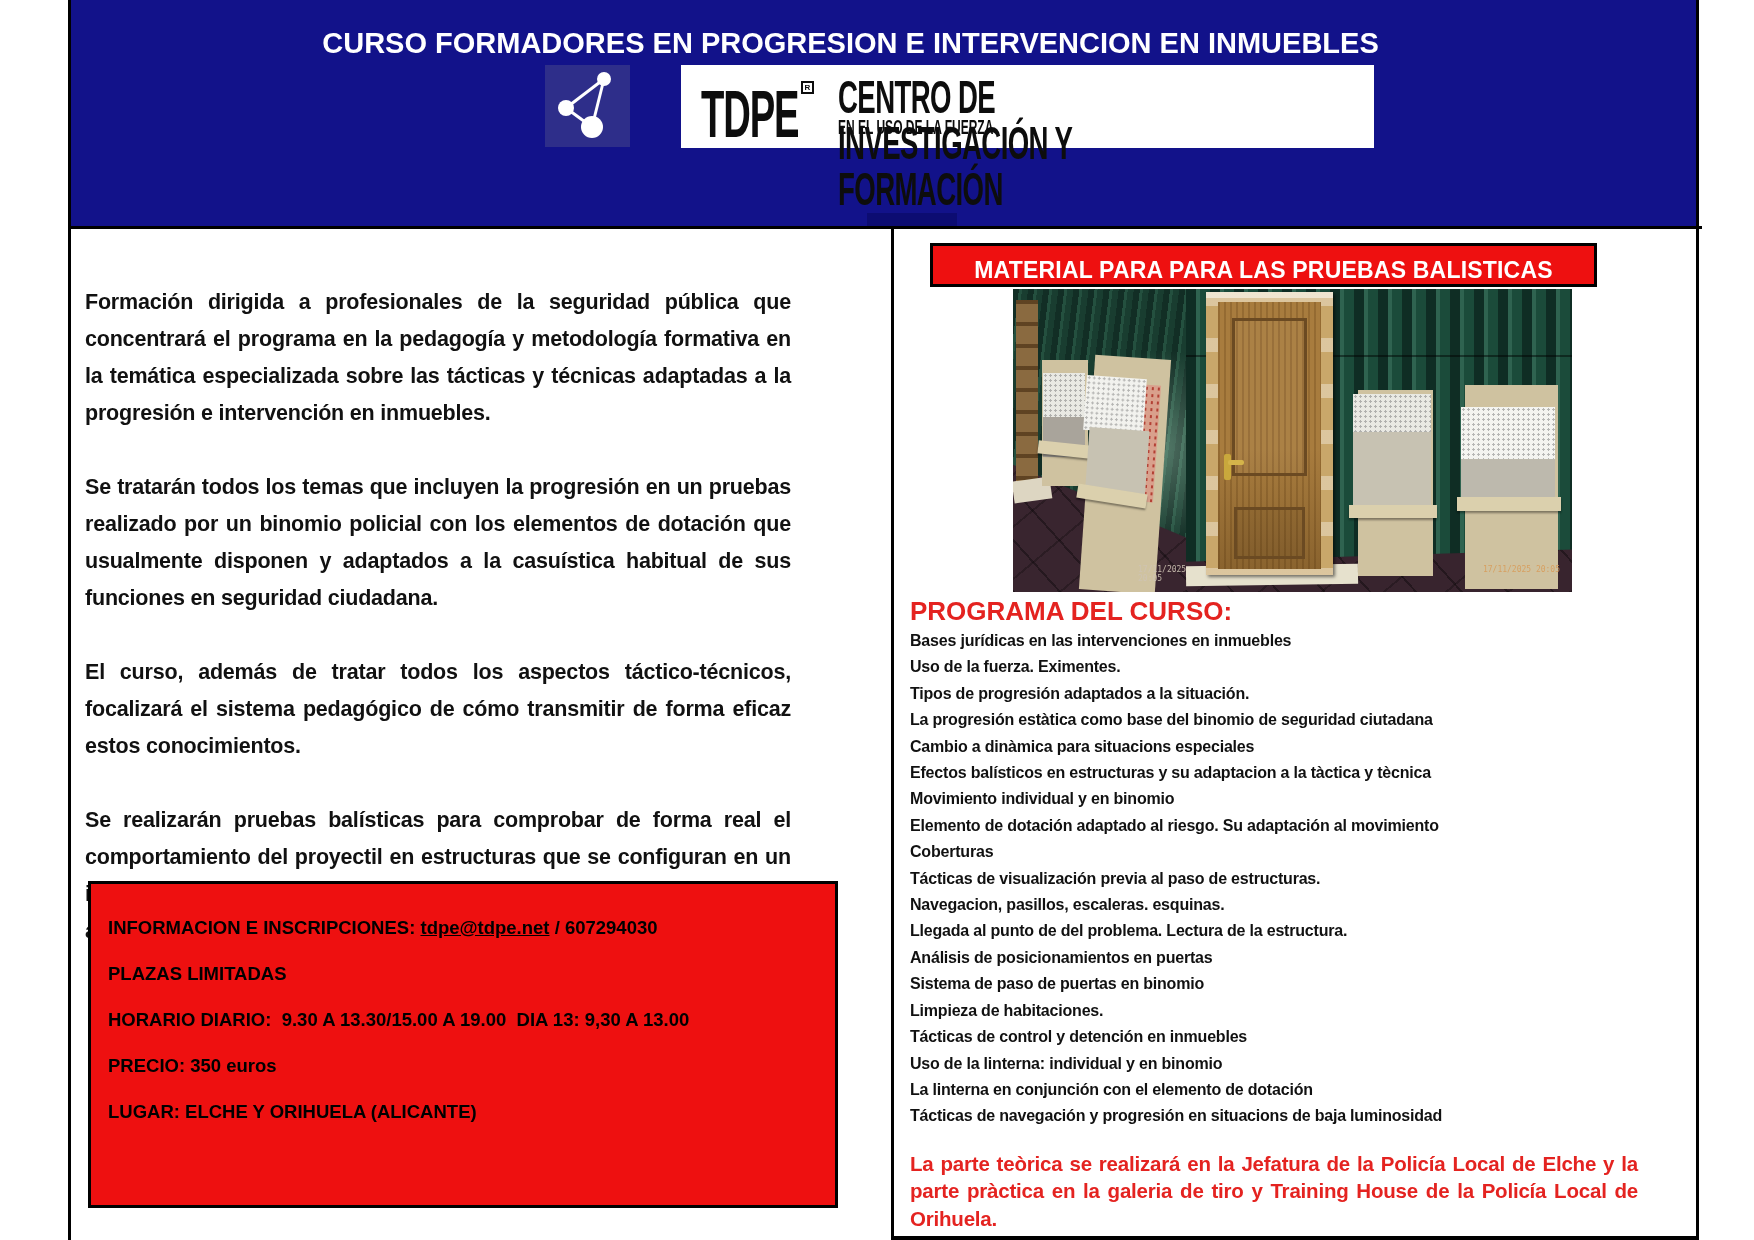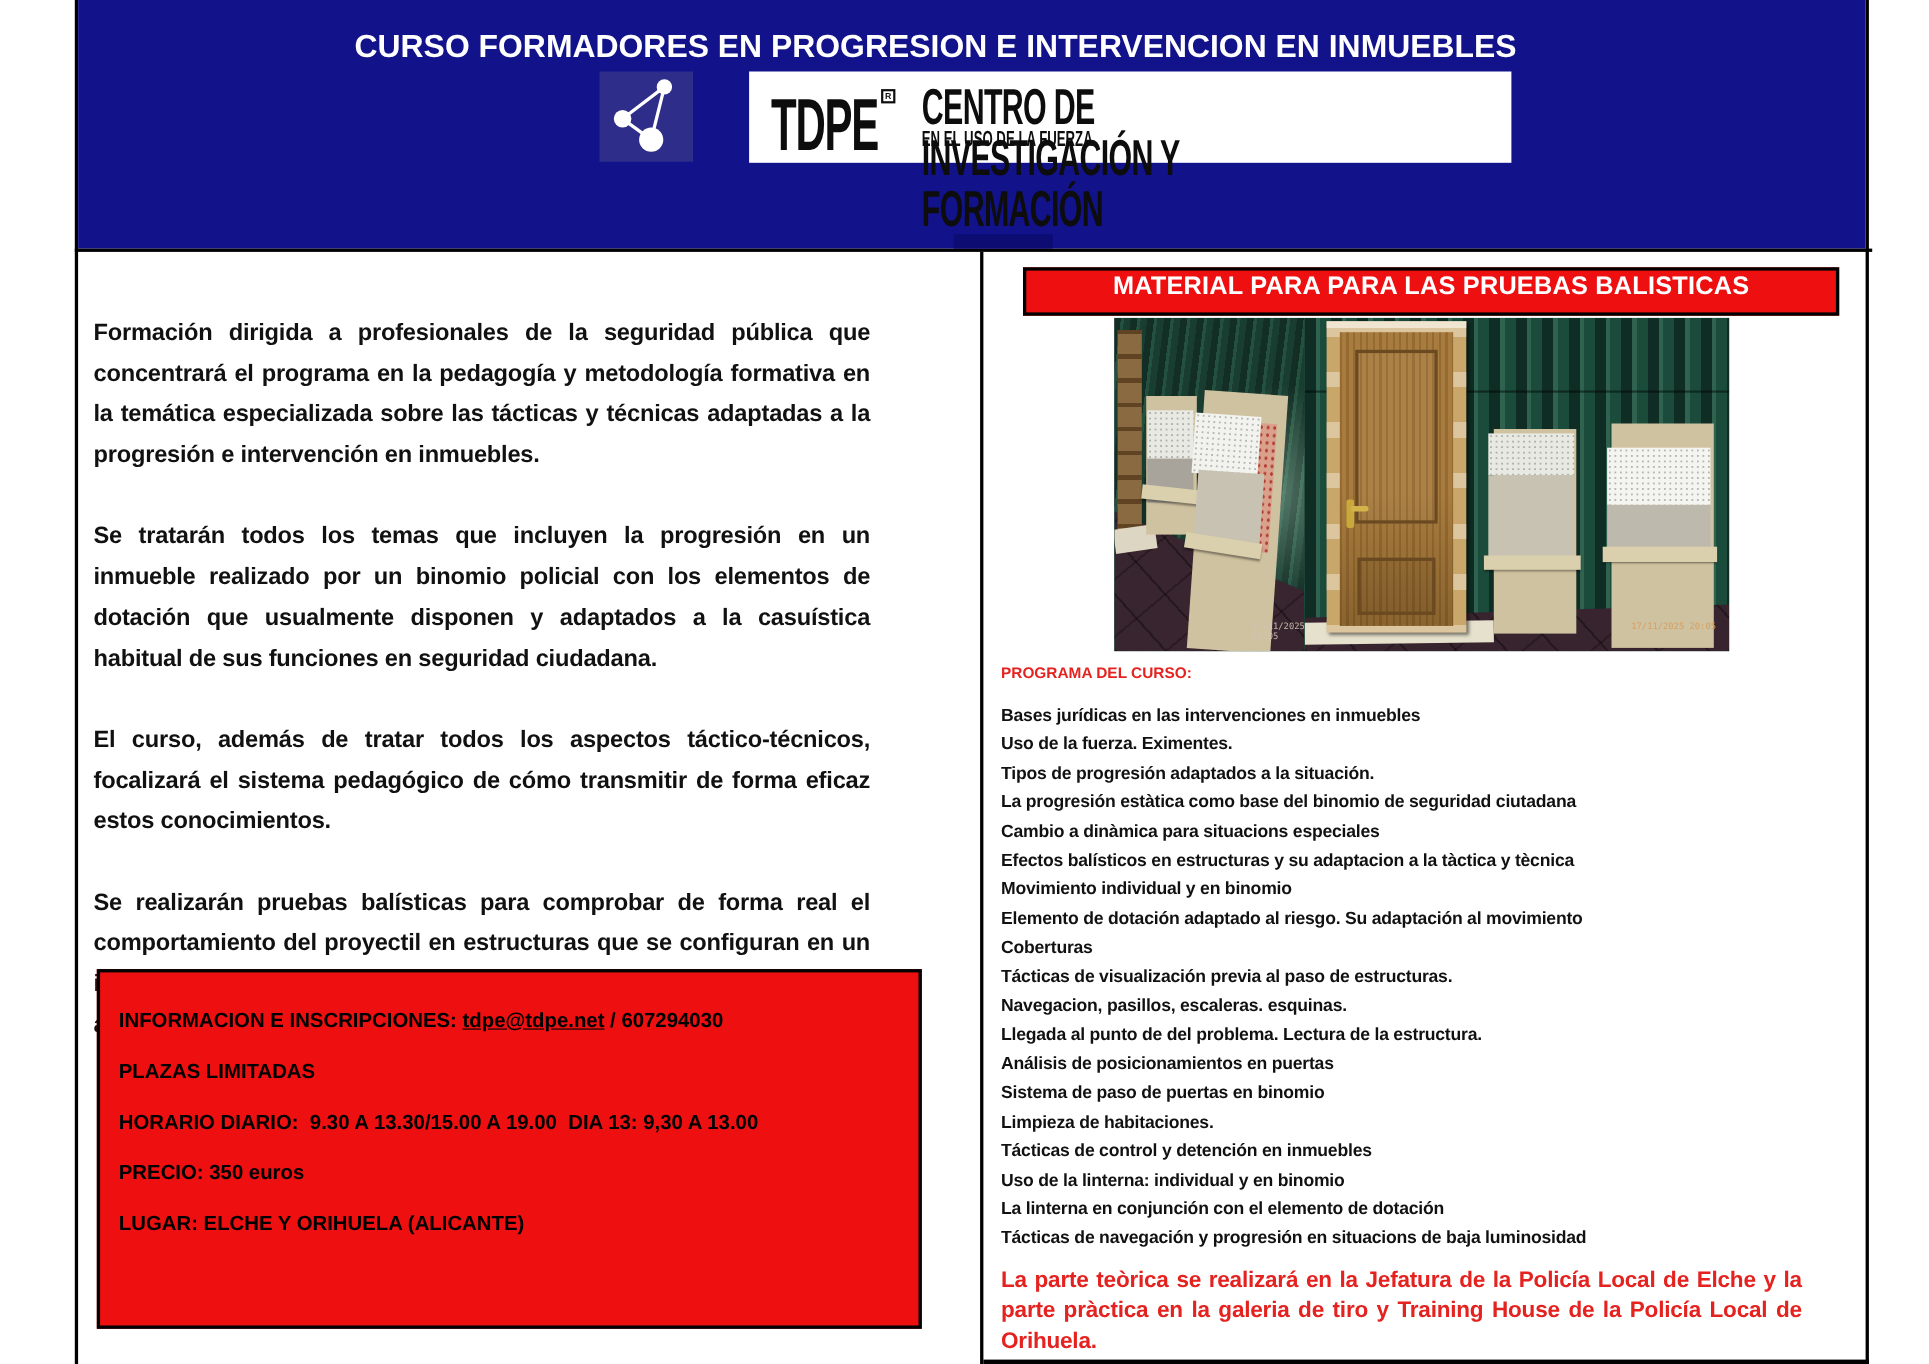--- a/index.html
+++ b/index.html
@@ -32,26 +32,26 @@
   .intro{position:absolute;left:85px;top:284px;width:706px;}
   .intro-para{font-size:21.5px;font-weight:bold;color:var(--ink,#111);line-height:37px;
     text-align:justify;letter-spacing:-0.2px;margin:0 0 37px 0;}
   .info-box{position:absolute;left:88px;top:881px;width:750px;height:327px;
     background:var(--accent-red,#ee1010);border:3px solid #000;padding:33px 14px 0 17px;
     color:#000000;font-weight:bold;font-size:18.5px;}
   .info-row{white-space:pre-wrap;margin-bottom:24px;line-height:22px;}
   .email{text-decoration:underline;}
 
   
-  .banner{position:absolute;left:930px;top:243px;width:742px;height:44px;
-    background:var(--accent-red,#ee1010);border:3px solid #000;display:flex;align-items:flex-start;justify-content:center;}
+  .banner{position:absolute;left:930px;top:243px;width:667px;height:44px;
+    background:var(--accent-red,#ee1010);border:3px solid #000;display:flex;align-items:flex-end;justify-content:center;}
   .banner-text{color:#fff;font-weight:bold;font-size:23px;letter-spacing:0.2px;}
 
   .program{position:absolute;left:910px;top:598px;width:785px;}
-  .program-heading{color:var(--red-text,#e42320);font-size:14px;font-weight:bold;line-height:27px;margin-bottom:13px;}
+  .program-heading{color:var(--red-text,#e42320);font-size:26px;font-weight:bold;line-height:27px;margin-bottom:3px;}
   .program-item{color:var(--ink,#111);font-size:16px;font-weight:bold;line-height:26.4px;letter-spacing:-0.2px;}
   .footer-note{position:absolute;left:910px;top:1150px;width:728px;color:var(--red-text,#e42320);
     font-size:20.5px;font-weight:bold;line-height:27.3px;text-align:justify;letter-spacing:-0.2px;}
 
   
   .photo{position:absolute;left:1013px;top:289px;width:559px;height:303px;overflow:hidden;background:#1a3c30;}
   .sub-left{position:absolute;left:0;top:0;width:173px;height:303px;overflow:hidden;
     background:repeating-linear-gradient(97deg,#122e25 0 6px,#24503f 6px 9px,#193d30 9px 15px);}
   .sub-left .glow{position:absolute;left:70px;top:60px;width:160px;height:200px;
     background:radial-gradient(closest-side,rgba(215,255,230,0.30),rgba(215,255,230,0));}
@@ -123,21 +123,21 @@
     </div>
   </div>
   <div class="hline" style="left:68px;top:226px;width:1634px;height:3px;"></div>
   <div class="band-tab"></div>
 
   <div class="vline" style="left:891px;top:229px;width:3px;height:1011px;"></div>
   <div class="hline" style="left:894px;top:1236px;width:805px;height:4px;"></div>
 
   <div class="intro">
       <div class="intro-para">Formación dirigida a profesionales de la seguridad pública que concentrará el programa en la pedagogía y metodología formativa en la temática especializada sobre las tácticas y técnicas adaptadas a la progresión e intervención en inmuebles.</div>
-      <div class="intro-para">Se tratarán todos los temas que incluyen la progresión en un inmueble realizado por un binomio policial con los elementos de dotación que usualmente disponen y adaptados a la casuística habitual de sus funciones en seguridad ciudadana.</div>
+      <div class="intro-para">Se tratarán todos los temas que incluyen la progresión en un pruebas realizado por un binomio policial con los elementos de dotación que usualmente disponen y adaptados a la casuística habitual de sus funciones en seguridad ciudadana.</div>
       <div class="intro-para">El curso, además de tratar todos los aspectos táctico-técnicos, focalizará el sistema pedagógico de cómo transmitir de forma eficaz estos conocimientos.</div>
       <div class="intro-para">Se realizarán pruebas balísticas para comprobar de forma real el comportamiento del proyectil en estructuras que se configuran en un inmueble y poder, entonces, adaptar las tácticas y técnicas policiales a un entorno real.</div>
     </div>
 
   <div class="info-box">
     <div class="info-row"><span>INFORMACION E INSCRIPCIONES: </span><span class="email">tdpe@tdpe.net</span><span> / 607294030</span></div>
     <div>
         <div class="info-row">PLAZAS LIMITADAS</div>
         <div class="info-row">HORARIO DIARIO:  9.30 A 13.30/15.00 A 19.00  DIA 13: 9,30 A 13.00</div>
         <div class="info-row">PRECIO: 350 euros</div>

